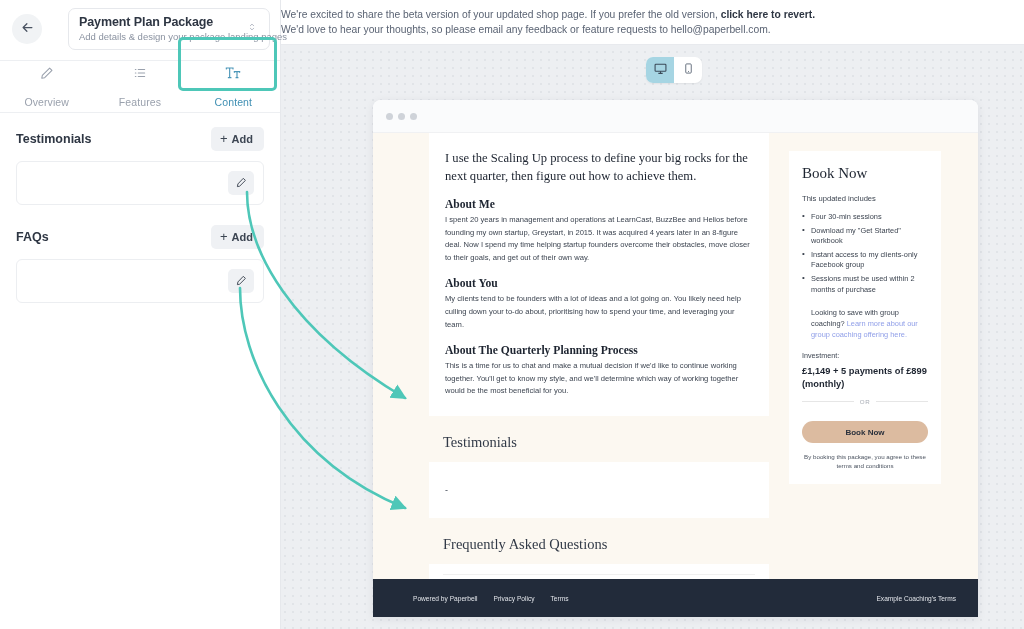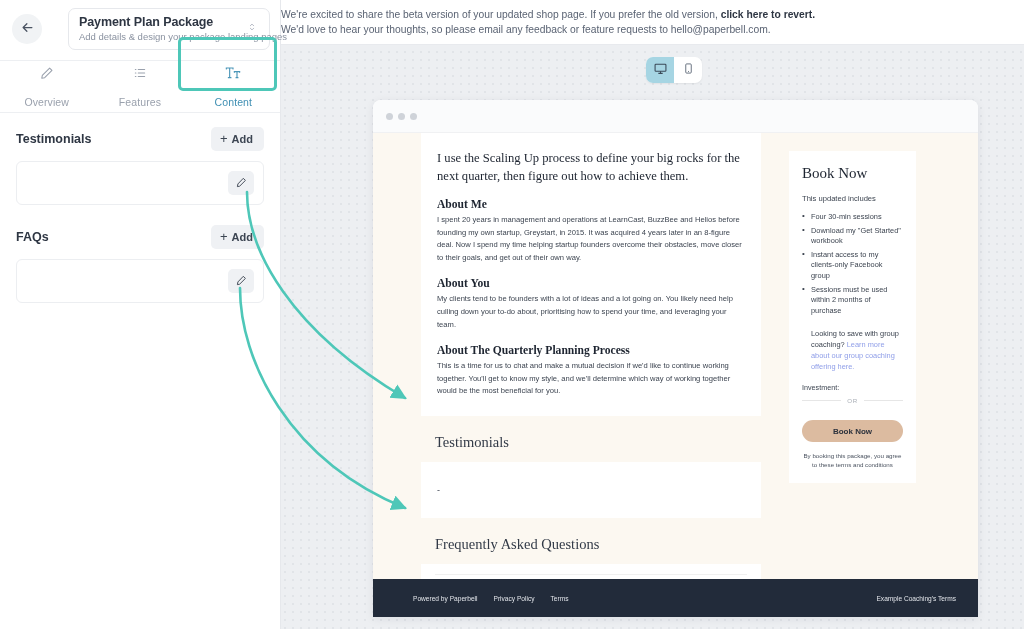--- a/index.html
+++ b/index.html
@@ -159,21 +159,21 @@
     background: #fff;
     display: flex; align-items: center; justify-content: center;
     font-size: 9.3px; color: #68707d;
   }
 
   
   .page {
     height: 484px; background: #fcf8f1;
     position: relative;
   }
-  .page-cols { display: flex; padding: 0 0 0 4px; height: 446px; }
+  .page-cols { display: flex; padding: 0 0 0 12px; height: 446px; }
   .col-main {
     width: 340px; margin-left: 44px; margin-top: 0;
   }
   .white-card {
     background: #ffffff; padding: 16px 16px 10px 16px;
   }
   .lead {
     font-family: "Liberation Serif", serif;
     font-size: 12.6px; color: #1d2430; line-height: 18px;
     margin-bottom: 13px;
@@ -208,21 +208,21 @@
   .faq-row {
     border-top: 1px solid #f0f0f0;
     border-bottom: 1px solid #f0f0f0;
     height: 22px; display: flex;
     align-items: center; justify-content: flex-end;
   }
   .faq-plus { font-size: 13px; color: #2b313c; line-height: 1; }
 
   
   .col-side {
-    width: 127px; margin-left: 28px; margin-top: 18px;
+    width: 152px; margin-left: 20px; margin-top: 18px;
     background: #ffffff;
     padding: 14px 13px 14px 13px;
     align-self: flex-start;
   }
   .book-h {
     font-family: "Liberation Serif", serif;
     font-size: 15px; color: #1d2430; margin-bottom: 12px;
   }
   .inc-label { font-size: 7.6px; color: #3c4450; margin-bottom: 9px; }
   .inc-list { list-style: none; margin-bottom: 12px; }
@@ -367,20 +367,21 @@
           <div class="book-h">Book Now</div>
           <div class="inc-label">This updated includes</div>
           <ul class="inc-list">
             <li>Four 30-min sessions</li>
             <li>Download my "Get Started" workbook</li>
             <li>Instant access to my clients-only Facebook group</li>
             <li>Sessions must be used within 2 months of purchase</li>
           </ul>
           <div class="grp"><span>Looking to save with group coaching? </span><a href="#">Learn more about our group coaching offering here.</a></div>
           <div class="invest-lbl">Investment:</div>
+          <div class="price">£1,149 + 5 payments of £899 (monthly)</div>
           <div class="or-row">
             <div class="or-line"></div>
             <div class="or-txt">OR</div>
             <div class="or-line"></div>
           </div>
           <button class="book-btn">Book Now</button>
           <div class="terms-note">By booking this package, you agree to these terms and conditions</div>
         </div>
       </div>
 

